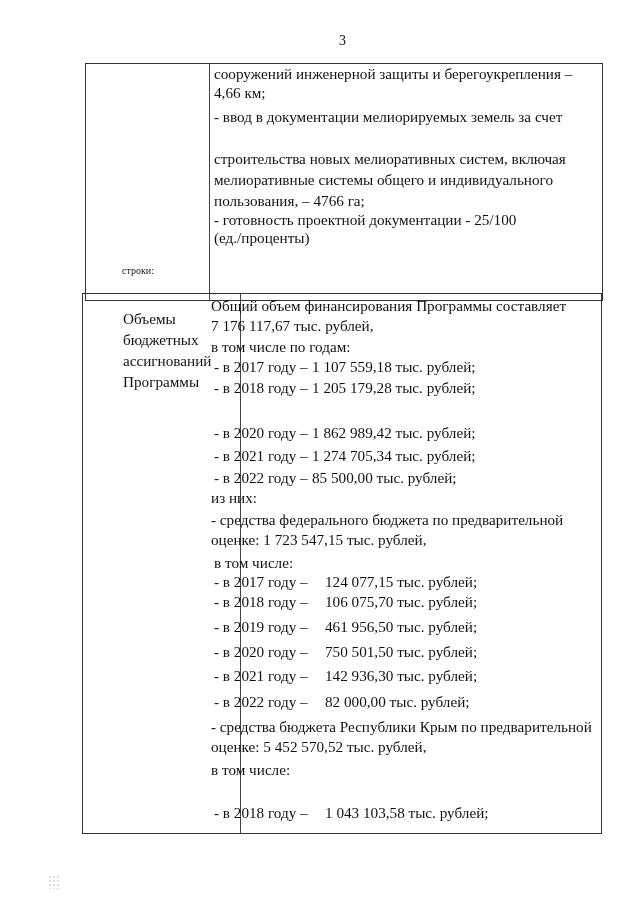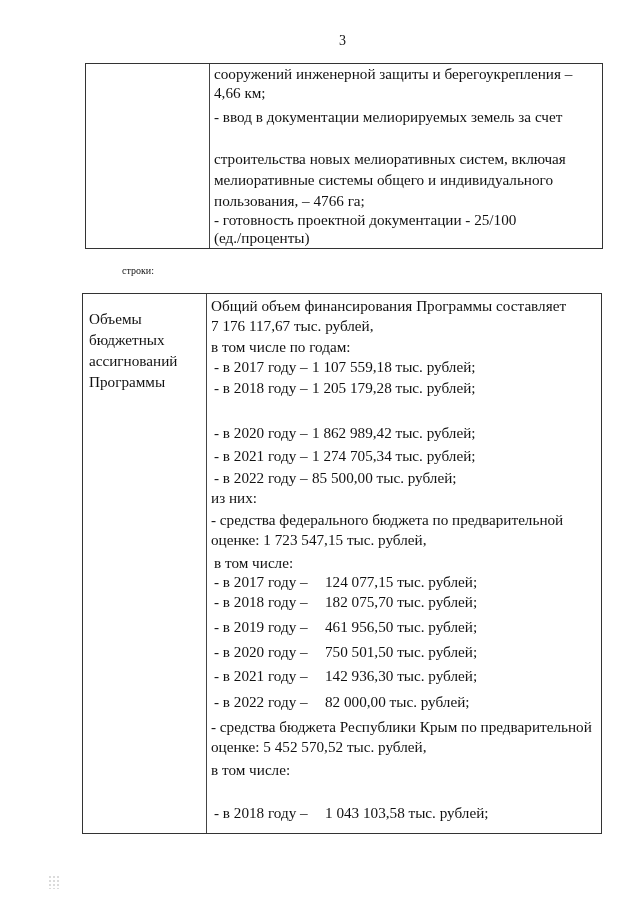--- a/index.html
+++ b/index.html
@@ -5,26 +5,26 @@
     html, body { margin: 0; padding: 0; }
     body {
       width: 640px; height: 905px; background: #ffffff; position: relative; overflow: hidden;
       font-family: "Liberation Serif", serif; color: #111; font-size: 15.2px;
     }
     .page-num { position: absolute; top: 33px; left: 0; width: 685px; text-align: center; font-size: 14px; }
     .tbl { position: absolute; border: 1.4px solid #333; box-sizing: border-box; }
     .tbl .lcol { position: absolute; top: 0; bottom: 0; left: 0; border-right: 1.2px solid #444; box-sizing: border-box; }
     .tbl .rcol { position: absolute; top: 0; bottom: 0; right: 0; }
     .line { position: absolute; left: 4px; white-space: nowrap; line-height: 18px; }
-    #t1 { left: 85px; top: 63px; width: 518px; height: 186px; }
+    #t1 { left: 85px; top: 63px; width: 518px; height: 238px; }
     #t1 .lcol { width: 124px; }
     #t1 .rcol { left: 124px; }
     .caption { position: absolute; left: 122px; top: 265px; font-size: 10px; }
     #t2 { left: 82px; top: 293px; width: 520px; height: 541px; }
-    #t2 .lcol { width: 124px; }
+    #t2 .lcol { width: 124px; margin-left: 34px; }
     #t2 .rcol { left: 124px; }
     .lbl { position: absolute; left: 6px; line-height: 22px; white-space: nowrap; }
     .yr { display: inline-block; width: 98px; }
     .yr2 { display: inline-block; width: 111px; }
     .speck { position: absolute; left: 48px; top: 875px; width: 12px; height: 14px; opacity: 0.35;
       background: radial-gradient(circle, #999 1px, transparent 1.5px) 0 0/4px 4px; }
   </style>
 </head>
 <body>
 
@@ -64,21 +64,21 @@
     <div class="line" style="top:153px;left:7px"><span class="yr">- в 2021 году –</span><span>1 274 705,34 тыс. рублей;</span></div>
     <div class="line" style="top:175px;left:7px"><span class="yr">- в 2022 году –</span><span>85 500,00 тыс. рублей;</span></div>
 
     <div class="line" style="top:195px">из них:</div>
 
     <div class="line" style="top:217px">- средства федерального бюджета по предварительной</div>
     <div class="line" style="top:237px">оценке: 1 723 547,15 тыс. рублей,</div>
     <div class="line" style="top:260px;left:7px">в том числе:</div>
 
     <div class="line" style="top:279px;left:7px"><span class="yr2">- в 2017 году –</span><span>124 077,15 тыс. рублей;</span></div>
-    <div class="line" style="top:299px;left:7px"><span class="yr2">- в 2018 году –</span><span>182 075,70 тыс. рублей;</span></div>
+    <div class="line" style="top:299px;left:7px"><span class="yr2">- в 2018 году –</span><span>106 075,70 тыс. рублей;</span></div>
     <div class="line" style="top:324px;left:7px"><span class="yr2">- в 2019 году –</span><span>461 956,50 тыс. рублей;</span></div>
     <div class="line" style="top:349px;left:7px"><span class="yr2">- в 2020 году –</span><span>750 501,50 тыс. рублей;</span></div>
     <div class="line" style="top:373px;left:7px"><span class="yr2">- в 2021 году –</span><span>142 936,30 тыс. рублей;</span></div>
     <div class="line" style="top:399px;left:7px"><span class="yr2">- в 2022 году –</span><span>82 000,00 тыс. рублей;</span></div>
 
     <div class="line" style="top:424px">- средства бюджета Республики Крым по предварительной</div>
     <div class="line" style="top:444px">оценке: 5 452 570,52 тыс. рублей,</div>
     <div class="line" style="top:467px">в том числе:</div>
 
     <div class="line" style="top:510px;left:7px"><span class="yr2">- в 2018 году –</span><span>1 043 103,58 тыс. рублей;</span></div>

